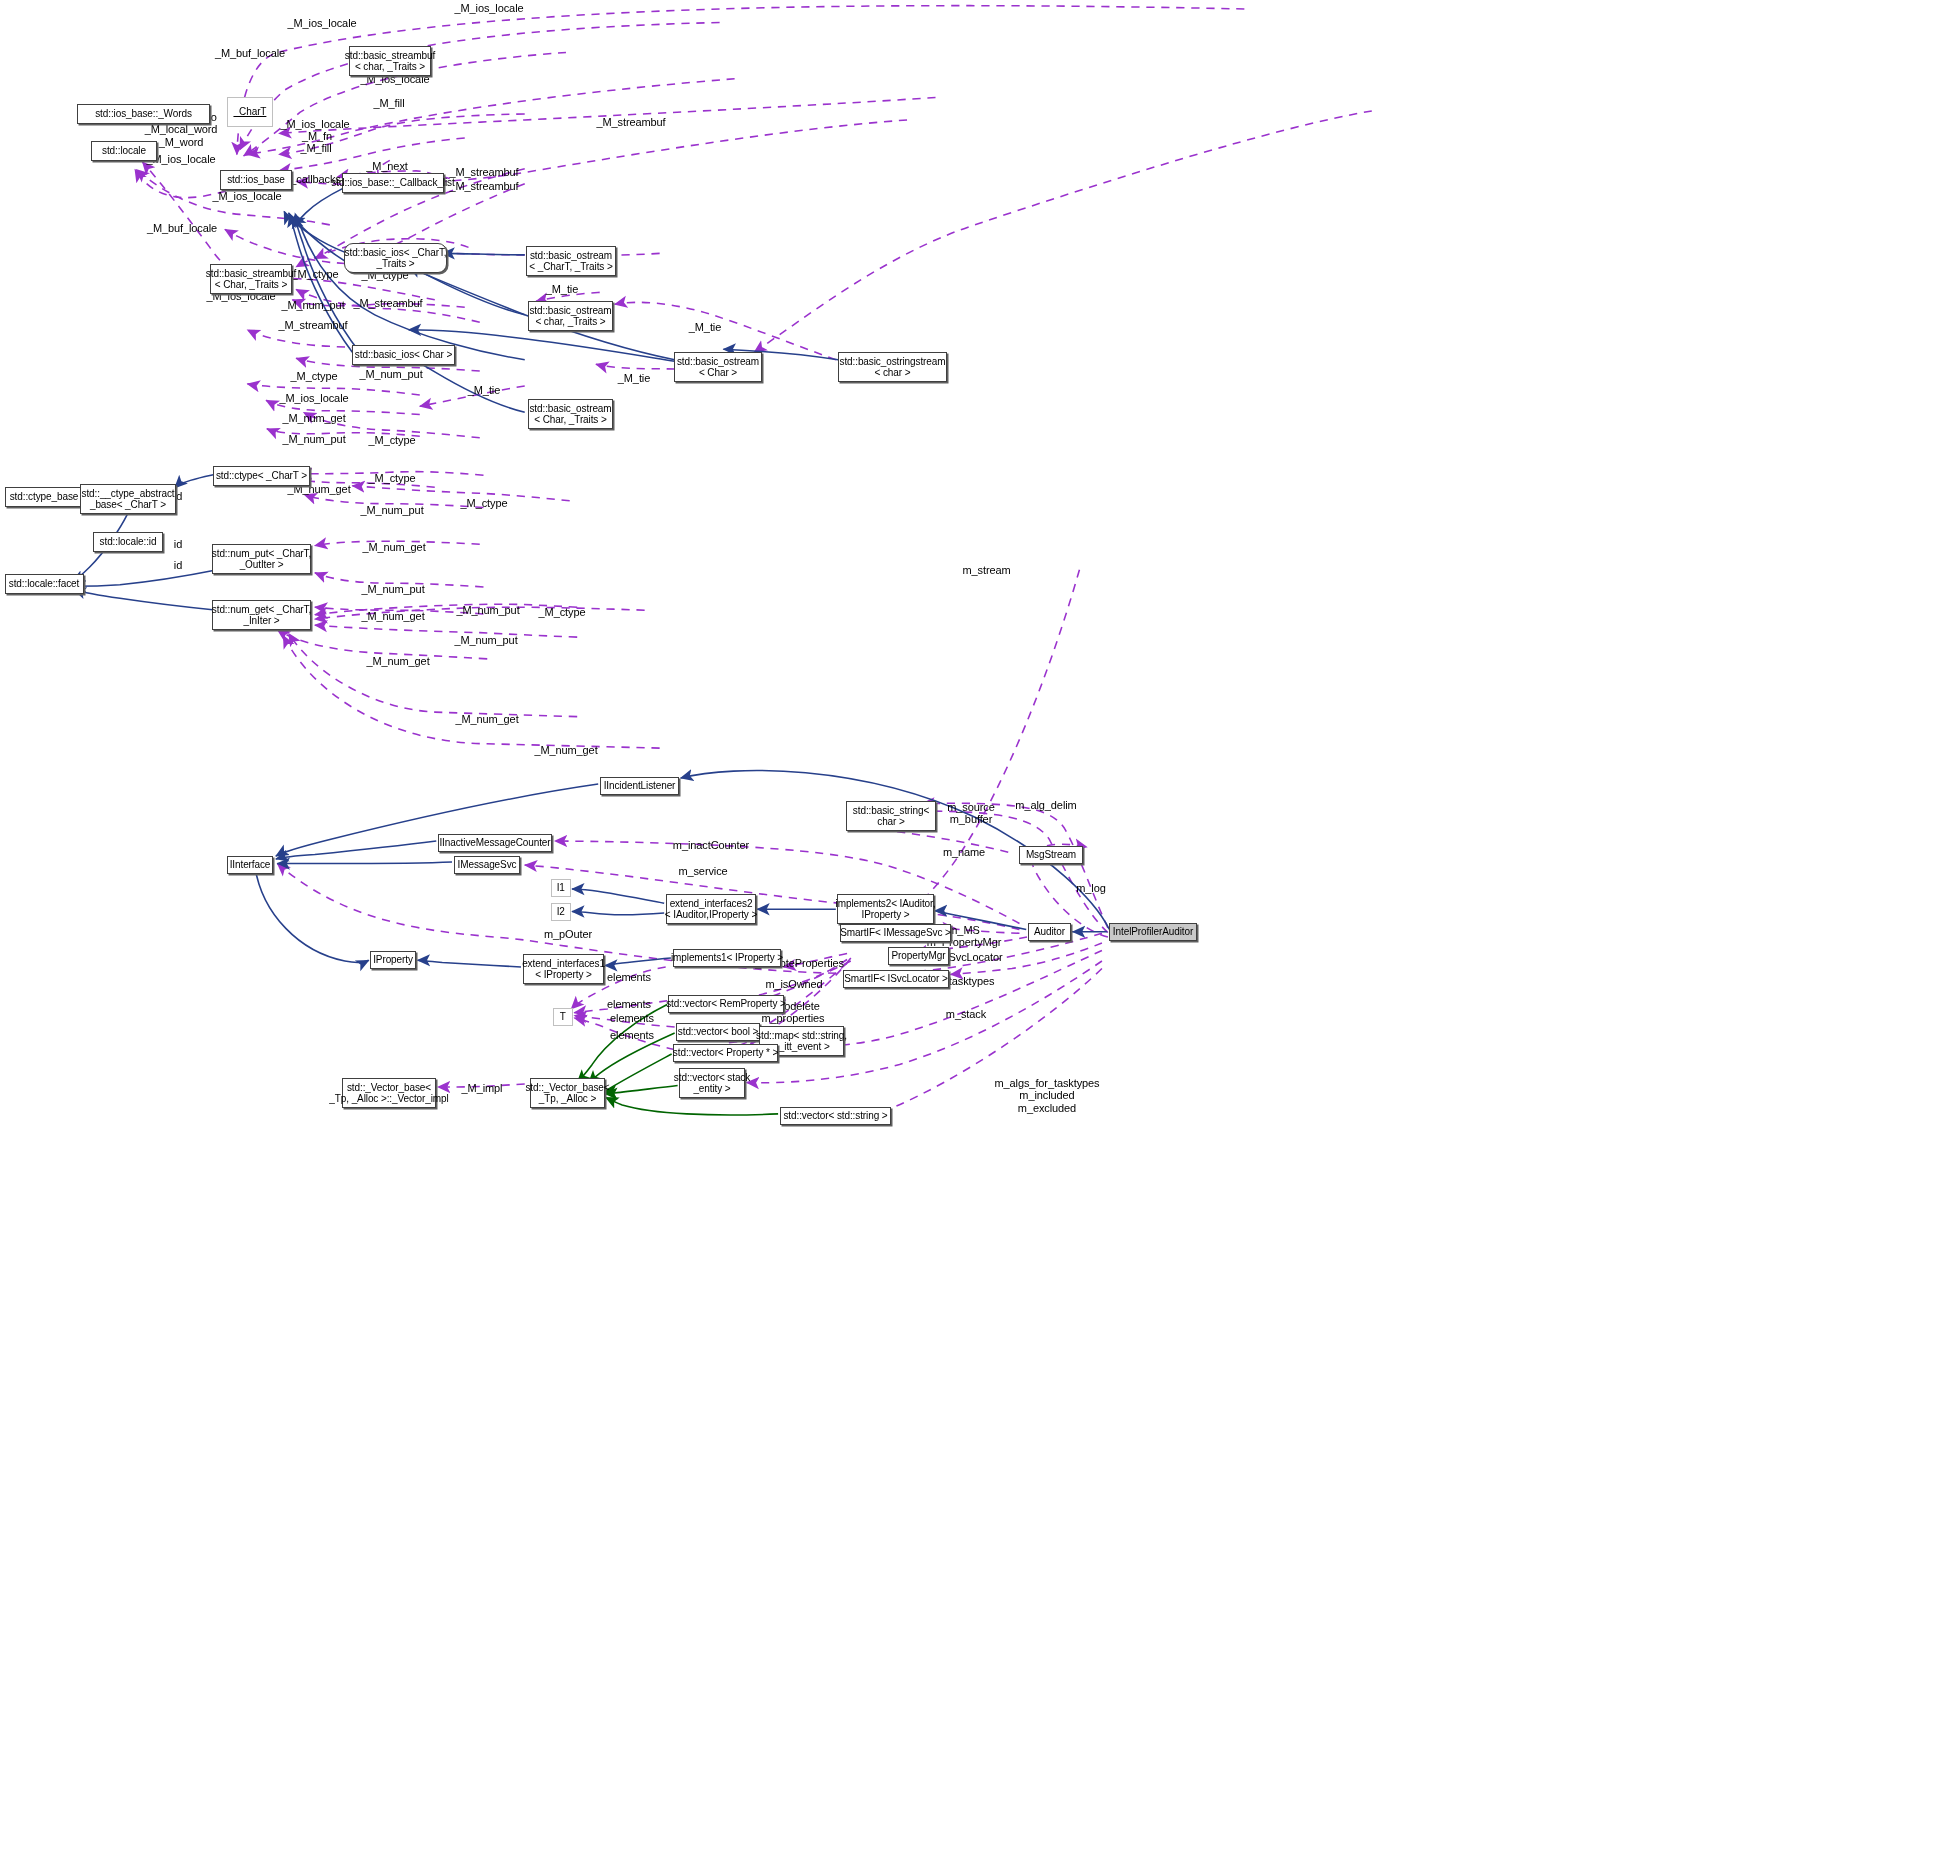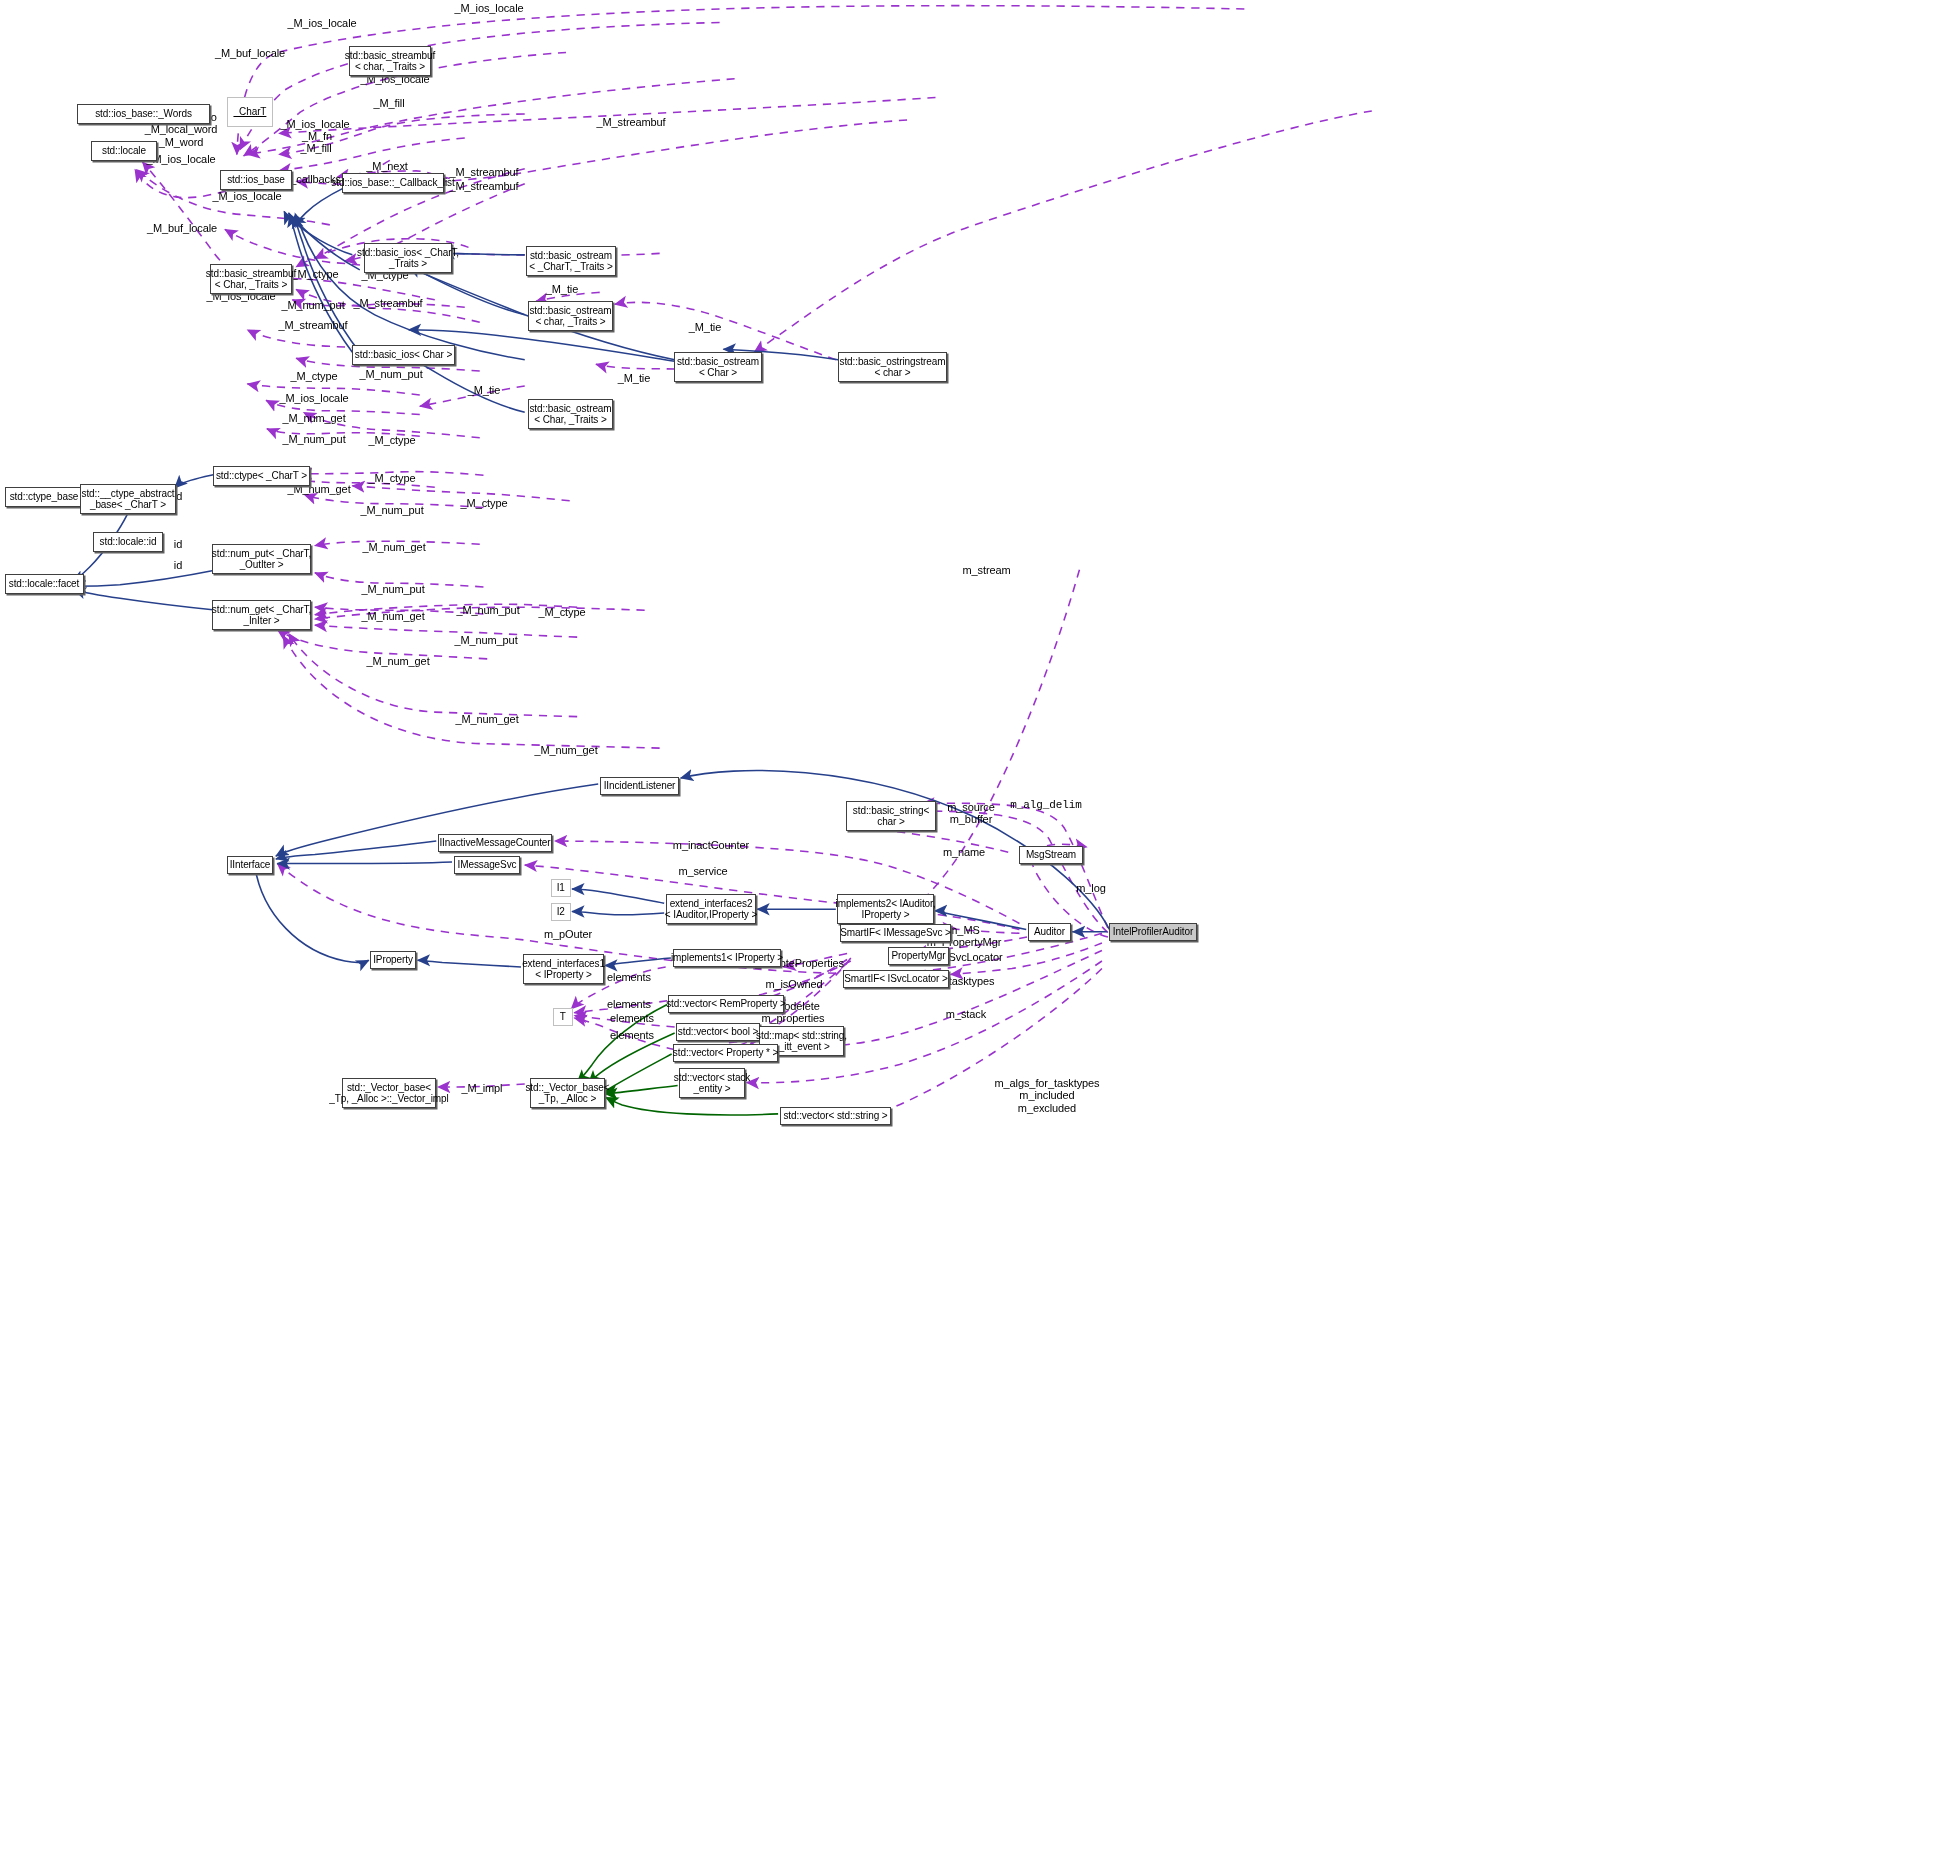--- a/index.html
+++ b/index.html
@@ -198,21 +198,21 @@
   <div id="nodes">
       <div class="node shadow" style="left: 77px; top: 104px; width: 133px; height: 19.5px;">std::ios_base::_Words</div>
       <div class="node shadow" style="left: 91px; top: 141px; width: 66px; height: 19.5px;">std::locale</div>
       <div class="node light" style="left: 227px; top: 97px; width: 46px; height: 30px; text-decoration: underline;">_CharT</div>
       <div class="node shadow" style="left: 349px; top: 46px; width: 82px; height: 30px;">std::basic_streambuf
 &lt; char, _Traits &gt;</div>
       <div class="node shadow" style="left: 220px; top: 170px; width: 72px; height: 19.5px;">std::ios_base</div>
       <div class="node shadow" style="left: 342px; top: 173px; width: 102px; height: 19.5px;">std::ios_base::_Callback_list</div>
       <div class="node shadow" style="left: 210px; top: 264px; width: 82px; height: 30px;">std::basic_streambuf
 &lt; Char, _Traits &gt;</div>
-      <div class="node shadow" style="left: 364px; top: 243px; width: 88px; height: 30px;">std::basic_ios&lt; _CharT,
+      <div class="node shadow" style="left: 344px; top: 243px; width: 103px; height: 30px; border-radius: 9px;">std::basic_ios&lt; _CharT,
 _Traits &gt;</div>
       <div class="node shadow" style="left: 526px; top: 246px; width: 90px; height: 30px;">std::basic_ostream
 &lt; _CharT, _Traits &gt;</div>
       <div class="node shadow" style="left: 528px; top: 301px; width: 85px; height: 30px;">std::basic_ostream
 &lt; char, _Traits &gt;</div>
       <div class="node shadow" style="left: 352px; top: 345px; width: 103px; height: 19.5px;">std::basic_ios&lt; Char &gt;</div>
       <div class="node shadow" style="left: 674px; top: 352px; width: 88px; height: 30px;">std::basic_ostream
 &lt; Char &gt;</div>
       <div class="node shadow" style="left: 838px; top: 352px; width: 109px; height: 30px;">std::basic_ostringstream
 &lt; char &gt;</div>
@@ -310,21 +310,21 @@
       <div class="elabel" style="left: 178px; top: 559px;">id</div>
       <div class="elabel" style="left: 393px; top: 583px;">_M_num_put</div>
       <div class="elabel" style="left: 393px; top: 610px;">_M_num_get</div>
       <div class="elabel" style="left: 486px; top: 634px;">_M_num_put</div>
       <div class="elabel" style="left: 488px; top: 604px;">_M_num_put</div>
       <div class="elabel" style="left: 562px; top: 606px;">_M_ctype</div>
       <div class="elabel" style="left: 398px; top: 655px;">_M_num_get</div>
       <div class="elabel" style="left: 487px; top: 713px;">_M_num_get</div>
       <div class="elabel" style="left: 566px; top: 744px;">_M_num_get</div>
       <div class="elabel" style="left: 966px; top: 564px; padding-left: 41px;">m_stream</div>
-      <div class="elabel" style="left: 1046px; top: 799px; font-family: Liberation Mono, monospace;">m_alg_delim</div>
+      <div class="elabel" style="left: 1046px; top: 799px;">m_alg_delim</div>
       <div class="elabel" style="left: 971px; top: 801px;">m_source
 m_buffer</div>
       <div class="elabel" style="left: 964px; top: 846px;">m_name</div>
       <div class="elabel" style="left: 711px; top: 839px;">m_inactCounter</div>
       <div class="elabel" style="left: 1091px; top: 882px;">m_log</div>
       <div class="elabel" style="left: 703px; top: 865px;">m_service</div>
       <div class="elabel" style="left: 568px; top: 928px;">m_pOuter</div>
       <div class="elabel" style="left: 964px; top: 924px;">m_MS
 m_PropertyMgr</div>
       <div class="elabel" style="left: 965px; top: 951px;">m_pSvcLocator</div>

